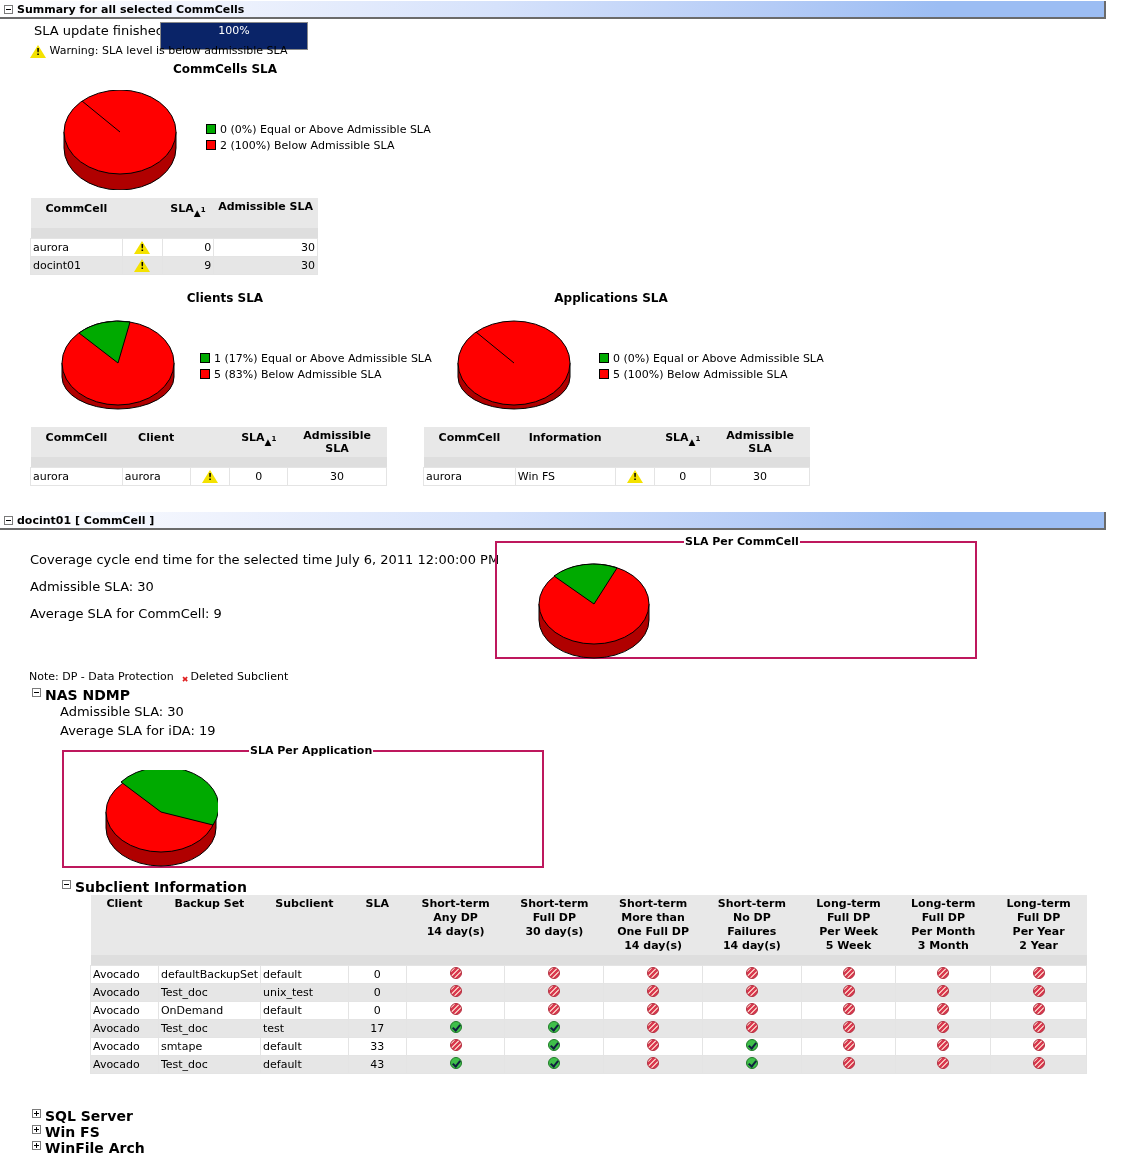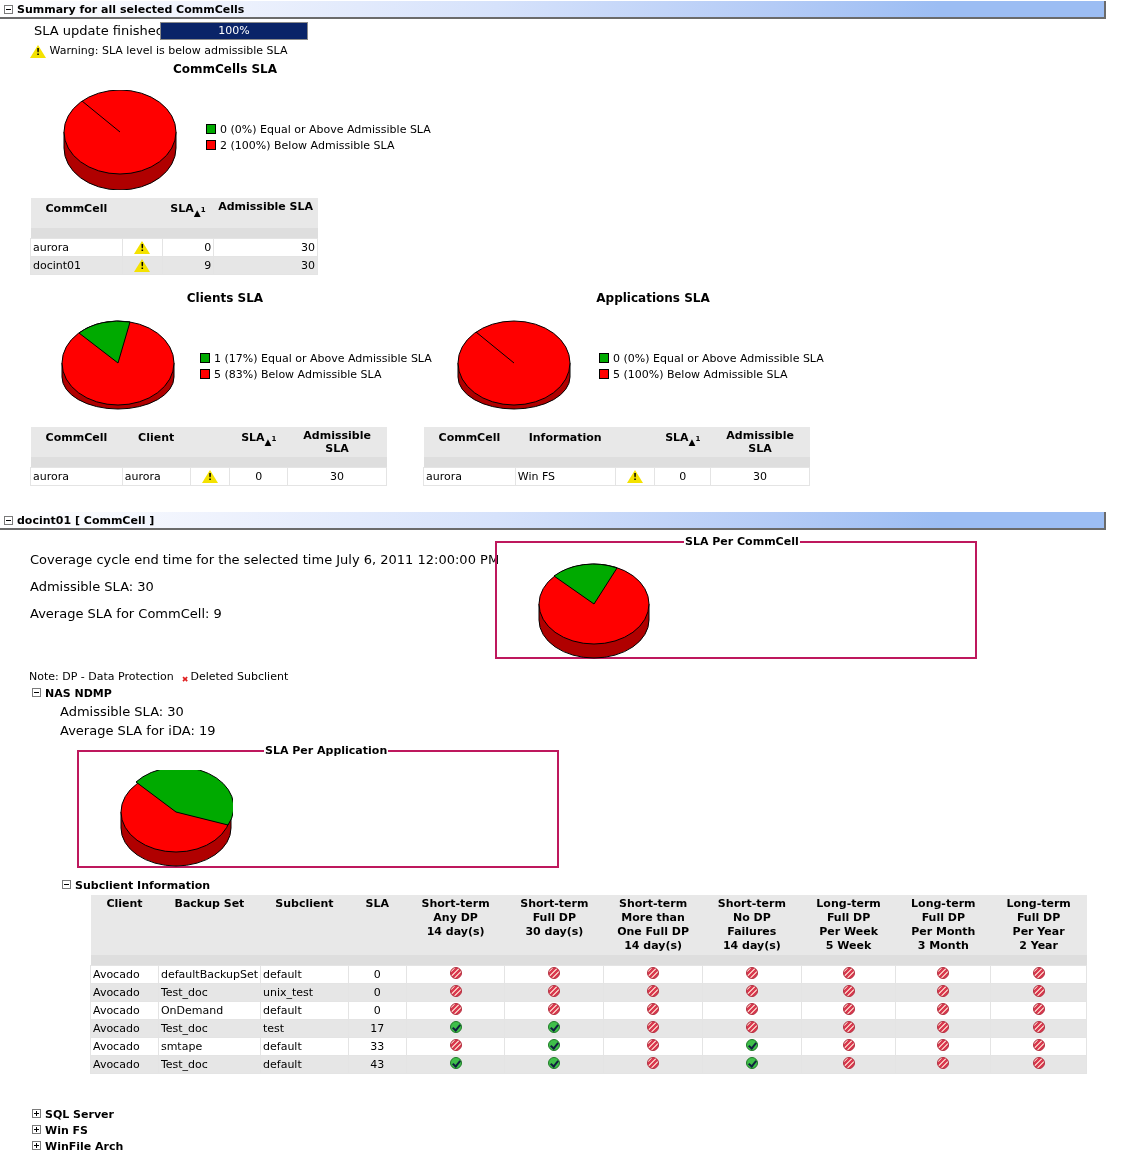--- a/index.html
+++ b/index.html
@@ -7,21 +7,21 @@
   body { width: 1124px; height: 1169px; position: relative; overflow: hidden;
          font-family: "DejaVu Sans", "Liberation Sans", sans-serif; font-size: 11px; color: #000; }
   .abs { position: absolute; }
   .section-bar { position: absolute; left: 0; width: 1106px; height: 18px;
     background: linear-gradient(to right, #ffffff 0%, #eef2fd 20%, #d6e2fb 45%, #b4cbf6 70%, #9cbdf3 85%, #9cbdf3 100%);
     border-right: 2px solid #6b6b6b; border-bottom: 2px solid #6b6b6b; }
   .section-bar .title { position: absolute; left: 17px; top: 2px; font-weight: bold; font-size: 11px; white-space: nowrap; }
   .toggle { position: absolute; width: 9px; height: 9px; border: 1px solid #7a7a7a; background: #fff; }
   .toggle::before { content: ""; position: absolute; left: 1px; top: 3px; width: 5px; height: 1px; background: #000; }
   .toggle.plus::after { content: ""; position: absolute; left: 3px; top: 1px; width: 1px; height: 5px; background: #000; }
-  .progress { position: absolute; left: 160px; top: 22px; width: 148px; height: 18px;
+  .progress { position: absolute; left: 160px; top: 22px; width: 148px; height: 28px;
     background: #0a2468; border: 1px solid #8a8a8a; color: #fff; font-size: 11px; text-align: center; line-height: 16px; }
   .warn-icon { display: inline-block; width: 0; height: 0; border-left: 8px solid transparent; border-right: 8px solid transparent;
     border-bottom: 13px solid #f4e200; position: relative; vertical-align: middle; }
   .warn-icon::after { content: "!"; position: absolute; left: -2px; top: 2px; font-size: 9px; font-weight: bold; color: #000; }
   .chart-title { position: absolute; font-weight: bold; font-size: 12px; text-align: center; }
   .legend { position: absolute; font-size: 11px; white-space: nowrap; }
   .legend .row { height: 16px; line-height: 16px; }
   .swatch { display: inline-block; width: 10px; height: 10px; border: 1px solid #000; margin-right: 4px; vertical-align: -1px; }
   table.grid { position: absolute; border-collapse: collapse; font-size: 11px; }
   table.grid th { background: #e8e8e8; font-weight: bold; font-size: 11px; padding: 0 4px; text-align: center; vertical-align: top; }
@@ -30,21 +30,21 @@
   table.grid tr.spacer td { background: #dedede; height: 10px; border: none; }
   .sort-icon { display: inline-block; font-size: 9px; vertical-align: -4px; }
   .sort-icon sup { font-size: 7px; }
   .fieldset { position: absolute; border: 2px solid #be185d; }
   .fieldset .legend-title { position: absolute; top: -8px; background: #fff; font-weight: bold; font-size: 11px; padding: 0 1px; white-space: nowrap; }
   .info-text { position: absolute; font-size: 13px; white-space: nowrap; }
   .status-bad { display: inline-block; width: 12px; height: 12px; border-radius: 50%;
     background: repeating-linear-gradient(135deg, #d9384f 0px, #d9384f 2px, #f7c0b8 2px, #f7c0b8 3.5px); border: 1px solid #b23040; }
   .status-ok { display: inline-block; width: 12px; height: 12px; border-radius: 50%; background: #3fbf4a; border: 1px solid #1f7a28; position: relative; }
   .status-ok::after { content: ""; position: absolute; left: 3px; top: 1px; width: 3px; height: 6px; border-right: 2px solid #102040; border-bottom: 2px solid #102040; transform: rotate(40deg); }
-  .tree-label { position: absolute; font-weight: bold; font-size: 11px; white-space: nowrap; }
+  .tree-label { position: absolute; font-weight: bold; font-size: 14px; white-space: nowrap; }
   .del-icon { display: inline-block; color: #e02020; font-size: 8px; font-weight: bold; vertical-align: -2px; margin: 0 2px 0 8px; }
   table.sub th { padding: 2px 2px; line-height: 14px; }
   table.sub td.c { text-align: center; }
 </style>
 </head>
 <body>
 
 <div class="section-bar" style="top:1px;">
   <span class="toggle" style="left:4px;top:4px;"></span>
   <span class="title">Summary for all selected CommCells</span>
@@ -121,21 +121,21 @@
   <tr>
     <td>aurora</td>
     <td>aurora</td>
     <td style="text-align:center;"><span class="warn-icon"></span></td>
     <td style="text-align:center;">0</td>
     <td style="text-align:center;">30</td>
   </tr>
 </tbody>
   </table>
 
-<div class="chart-title" style="left:578px;top:291px;width:150px;">Applications SLA</div>
+<div class="chart-title" style="left:536px;top:291px;width:150px;">Applications SLA</div>
 <svg class="abs" style="left:456px;top:319px;" width="118" height="94">
   <path d="M2,44 L2,58 A56,32 0 0 0 114,58 L114,44 Z" fill="#b00000" stroke="#000" stroke-width="1"></path>
   <ellipse cx="58" cy="44" rx="56" ry="42" fill="#ff0000" stroke="#000" stroke-width="1"></ellipse>
   <line x1="58" y1="44" x2="20" y2="13" stroke="#000" stroke-width="1"></line>
 </svg>
 <div class="legend" style="left:599px;top:351px;">
   <div class="row"><span class="swatch" style="background:#00aa00"></span><span>0 (0%) Equal or Above Admissible SLA</span></div>
   <div class="row"><span class="swatch" style="background:#ff0000"></span><span>5 (100%) Below Admissible SLA</span></div>
 </div>
 
@@ -181,21 +181,21 @@
 
 <div class="abs" style="left:29px;top:670px;white-space:nowrap;">
   <span>Note: DP - Data Protection</span><span class="del-icon">✖</span><span>Deleted Subclient</span>
 </div>
 
 <span class="toggle" style="left:32px;top:688px;"></span>
 <div class="tree-label" style="left:45px;top:687px;">NAS NDMP</div>
 <div class="info-text" style="left:60px;top:704px;">Admissible SLA: 30</div>
 <div class="info-text" style="left:60px;top:723px;">Average SLA for iDA: 19</div>
 
-<div class="fieldset" style="left:62px;top:750px;width:482px;height:118px;margin-left:15px;">
+<div class="fieldset" style="left:62px;top:750px;width:482px;height:118px;">
   <span class="legend-title" style="left:185px;">SLA Per Application</span>
   <svg class="abs" style="left:40px;top:18px;" width="114" height="100">
     <path d="M2,42 L2,58 A55,38 0 0 0 112,58 L112,42 Z" fill="#b00000" stroke="#000" stroke-width="1"></path>
     <ellipse cx="57" cy="42" rx="55" ry="40" fill="#ff0000" stroke="#000" stroke-width="1"></ellipse>
     <path d="M57,42 L17,12 A55,40 0 0 1 109,55 Z" fill="#00aa00" stroke="#000" stroke-width="1"></path>
   </svg>
 </div>
 
 <span class="toggle" style="left:62px;top:880px;"></span>
 <div class="tree-label" style="left:75px;top:879px;">Subclient Information</div>

